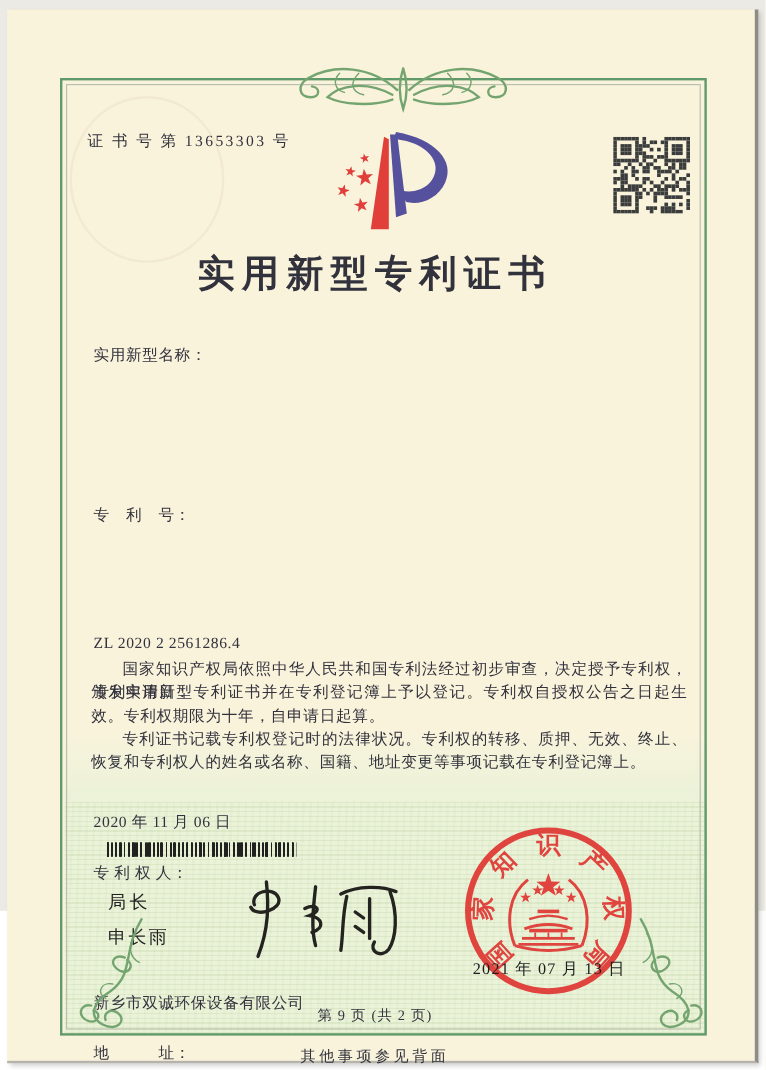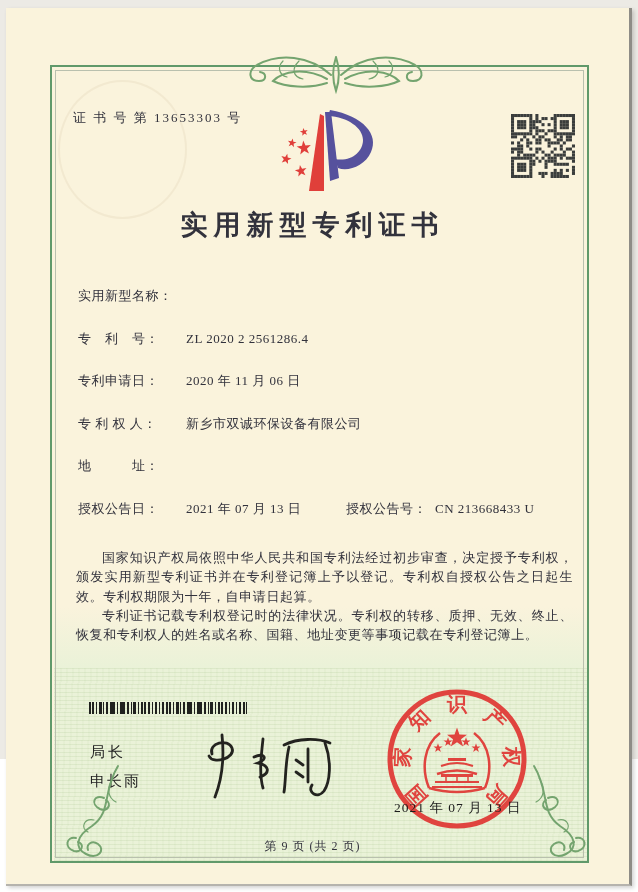--- a/index.html
+++ b/index.html
@@ -21,25 +21,25 @@
   
   .frame1{left:44px;top:57px;width:539px;height:798px;
         border:2px solid var(--frame_green);box-sizing:border-box;}
   .frame2{left:49px;top:62px;width:529px;height:788px;
         border:1px solid var(--frame_inner);box-sizing:border-box;}
   .watermark{left:52px;top:72px;width:125px;height:135px;border-radius:50%;
         border:2px solid rgba(180,150,110,.10);}
   .cert-number{left:67px;top:101px;font-size:13px;letter-spacing:2px;color:var(--text_dark);}
   .qr{left:505px;top:106px;width:64px;height:64px;}
   .qr svg rect{fill:#3a3d3c;}
-  .title{left:0;right:10px;top:199px;text-align:center;font-size:27px;font-weight:bold;
+  .title{left:0;right:10px;top:199px;text-align:center;font-size:31px;font-weight:bold;
         letter-spacing:6px;color:var(--text_dark);}
   .fields{left:72px;top:279px;width:486px;color:var(--text_dark);}
   .field-row{display:flex;align-items:baseline;font-size:13px;margin-bottom:24.5px;
-        letter-spacing:.5px;white-space:nowrap;}
+        letter-spacing:.5px;white-space:nowrap;flex-direction:column;}
   .field-label{flex:0 0 108px;}
   .field-label2{margin-left:28px;margin-right:8px;text-align:center;}
   .body-text{left:70px;top:540px;width:497px;font-size:13px;line-height:19.3px;
         text-align:justify;color:var(--text_dark);letter-spacing:.6px;font-family:Liberation Serif, serif;}
   .body-text p{margin:0;text-indent:2em;}
   .barcode{left:83px;top:694px;width:158px;height:12px;background:
         repeating-linear-gradient(90deg,#20221f 0 1.5px,rgba(0,0,0,0) 1.5px 3.5px),
         repeating-linear-gradient(90deg,#20221f 0 1px,rgba(0,0,0,0) 1px 7px),
         repeating-linear-gradient(90deg,#20221f 0 2px,rgba(0,0,0,0) 2px 11px);}
   .signer-title{left:84px;top:735px;font-size:15px;letter-spacing:3px;color:#222;
@@ -413,20 +413,21 @@
       <path class="ln" d="M60,89 V94 M71,89 V94 M82,89 V94" stroke-width="1.5"></path>
       <path class="ln" d="M43,100 C35,80 38,57 54,45" stroke-width="2.5"></path>
       <path class="ln" d="M99,100 C107,80 104,57 88,45" stroke-width="2.5"></path>
       <path class="ln" d="M43,100 Q71,108 99,100" stroke-width="2.5"></path>
     </svg>
 
     <div class="abs seal-date">2021 年 07 月 13 日</div>
 
     <div class="abs page-num">第 9 页 (共 2 页)</div>
 
+    <div class="abs footer-note">其他事项参见背面</div>
 
     <svg class="abs corner-bl ornament" width="64" height="98" viewBox="0 0 64 98">
       <path d="M60,2 C44,28 54,48 34,62 C18,72 16,84 28,90 C40,96 48,86 40,80 C34,76 28,80 30,86"></path>
       <path d="M46,34 C36,30 32,40 42,45 C50,48 54,40 48,36"></path>
       <path class="thin" d="M55,14 C48,24 50,34 58,38 M36,56 C26,54 22,64 30,68"></path>
       <path d="M18,74 C8,72 6,84 16,87 C24,89 27,80 20,78"></path>
     </svg>
     <svg class="abs corner-br ornament" width="64" height="98" viewBox="0 0 64 98">
       <path d="M60,2 C44,28 54,48 34,62 C18,72 16,84 28,90 C40,96 48,86 40,80 C34,76 28,80 30,86"></path>
       <path d="M46,34 C36,30 32,40 42,45 C50,48 54,40 48,36"></path>

